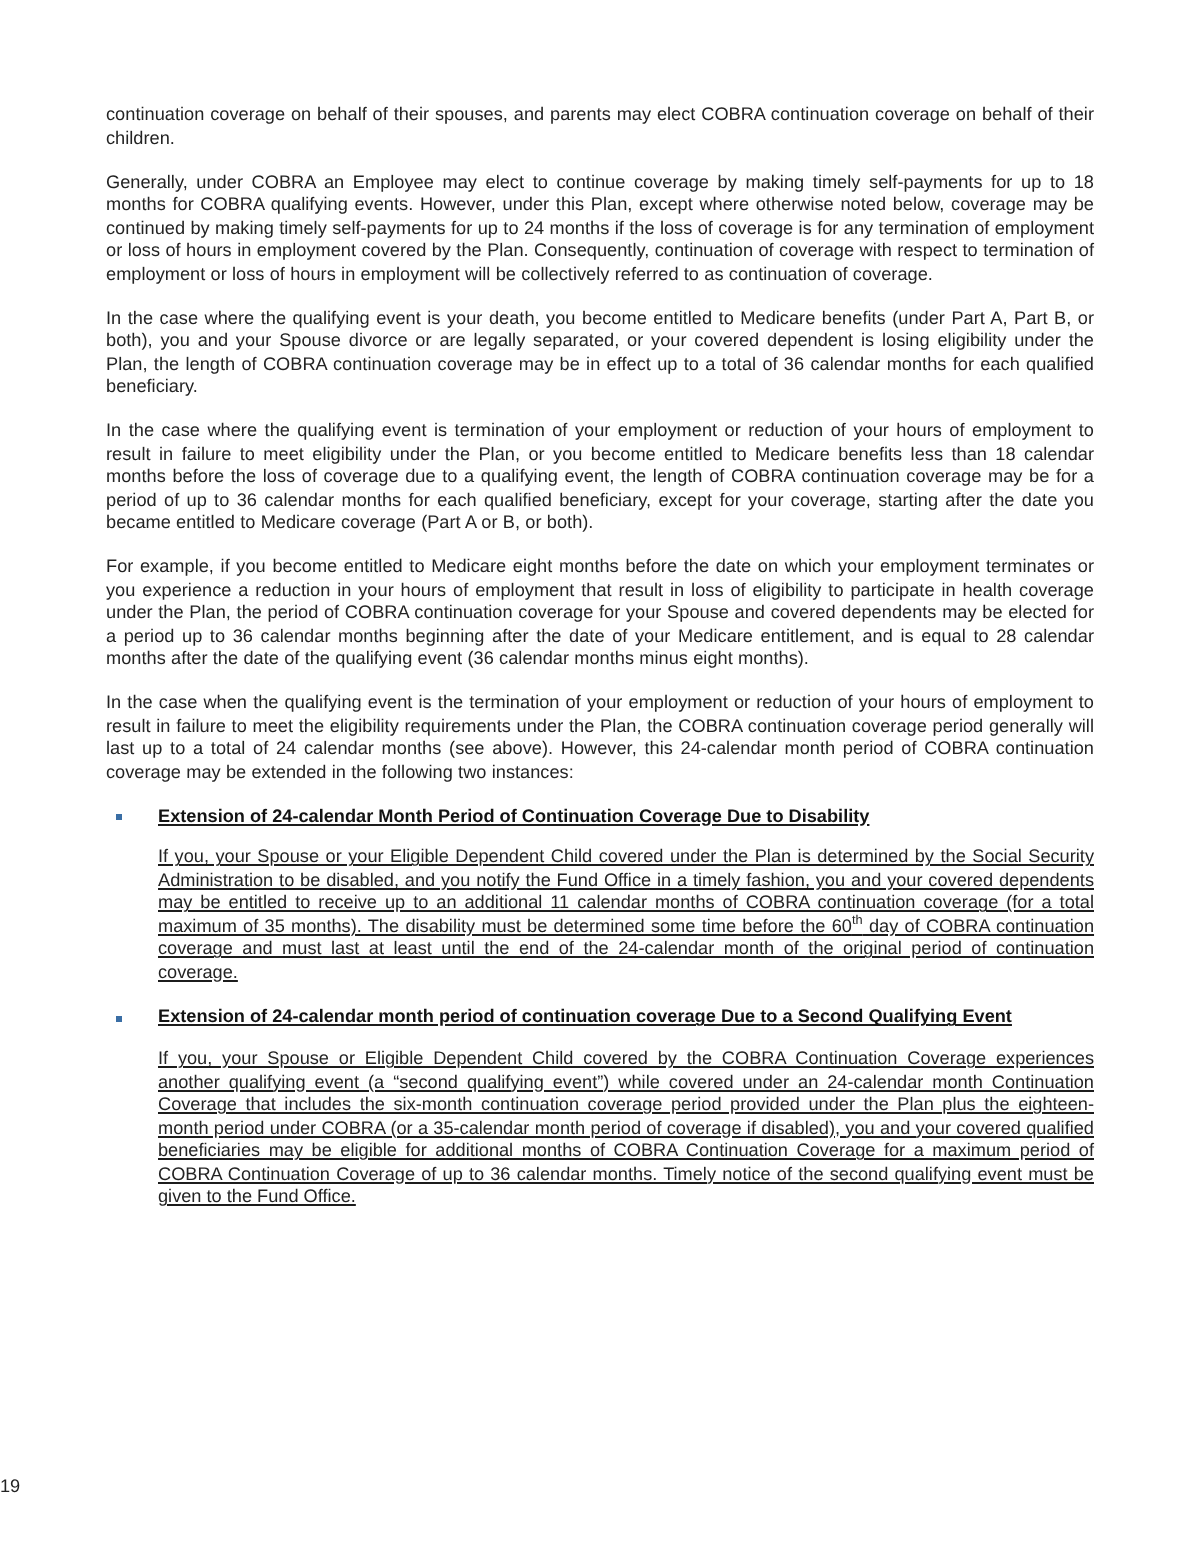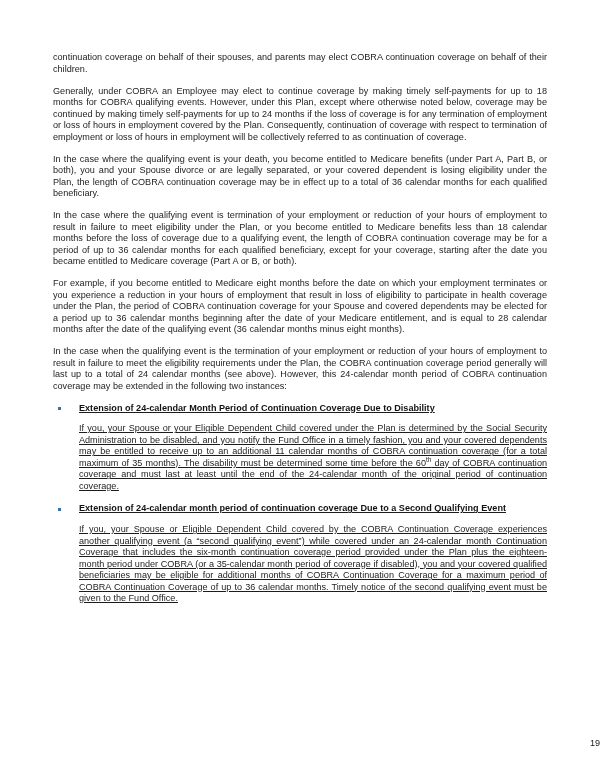--- a/index.html
+++ b/index.html
@@ -82,21 +82,21 @@
   sup.ordinal {
     font-size: 6.4px;
     vertical-align: super;
     line-height: 0;
   }
   #page-number {
     position: absolute;
     left: 0;
     top: 738px;
     width: 600px;
-    text-align: right;
+    text-align: left;
     font-size: 9.1px;
     line-height: 11px;
     color: #232323;
   }
 </style>
 </head>
 <body>
 
 <div id="page">
 

